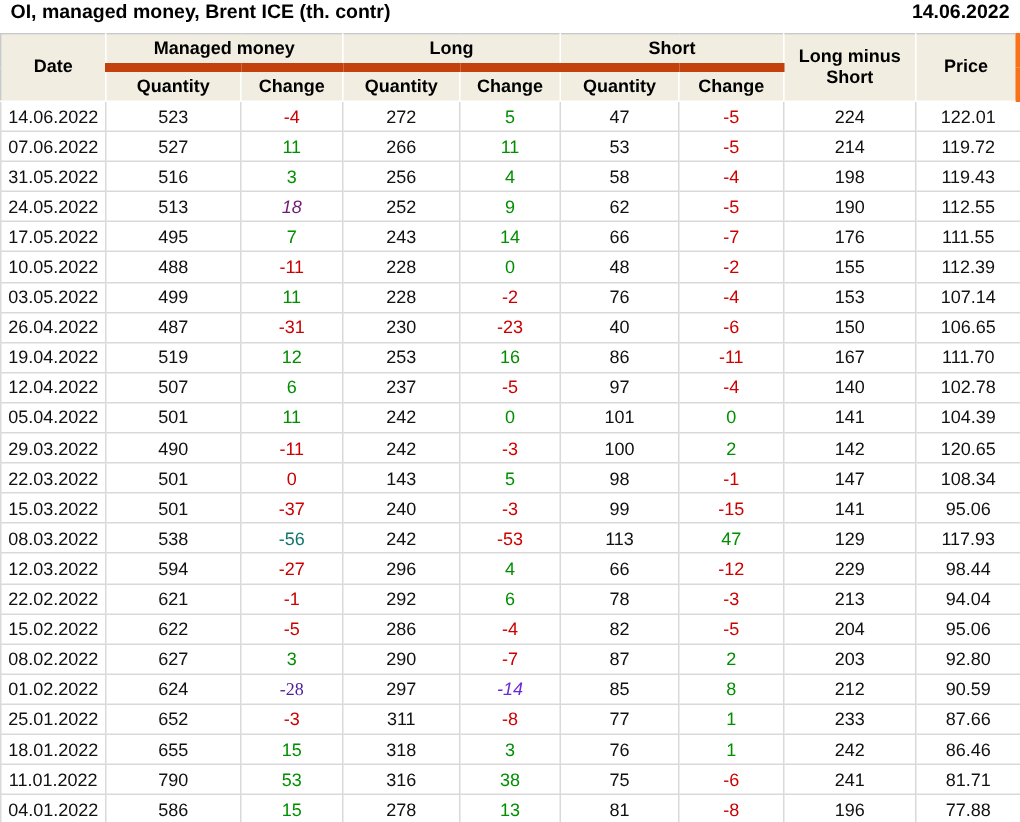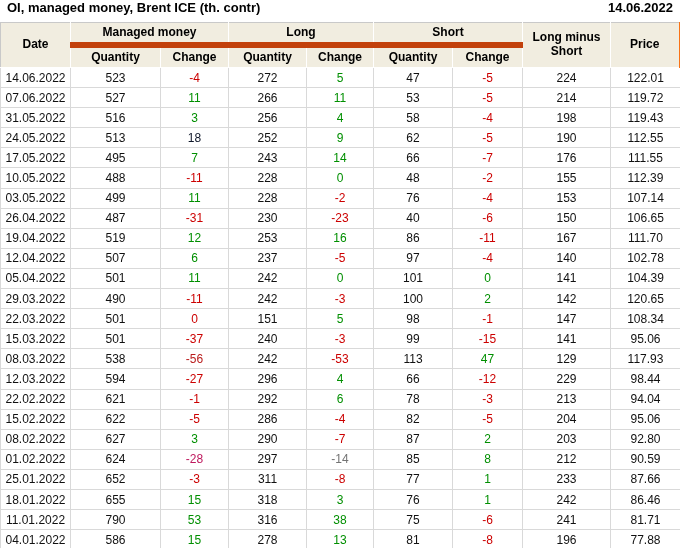--- a/index.html
+++ b/index.html
@@ -23,21 +23,21 @@
   table.oi-table thead th {
     background:#f1ede0;
     border:1px solid #ffffff;
     border-top:1px solid #c9c9c9;
     font-weight:bold; font-size:12px;
     height:19px; padding:0; text-align:center;
     line-height:1.15;
   }
   table.oi-table thead tr.sub th { border-top:6px solid #c2410c; }
   table.oi-table thead th.edge-l { border-left:1px solid #c9c9c9; }
-  table.oi-table thead th.edge-r { border-right:4px solid #f97316; }
+  table.oi-table thead th.edge-r { border-right:7px solid #f97316; }
   table.oi-table thead { border-bottom:1px solid #c9c9c9; }
   table.oi-table tbody td {
     border:1px solid #d9d9d9;
     height:19.1px; padding:0;
     text-align:center; vertical-align:middle;
     color:#111;
     background:#ffffff;
   }
   .bottom-sliver {
     height:6px; border-top:1px solid #c9c9c9; background:#f0f0ec;
@@ -111,21 +111,21 @@
         <td>256</td>
         <td style="color: rgb(0, 143, 0);">4</td>
         <td>58</td>
         <td style="color: rgb(204, 0, 0);">-4</td>
         <td>198</td>
         <td>119.43</td>
       </tr>
       <tr>
         <td>24.05.2022</td>
         <td>513</td>
-        <td style="color: #0f172a;">18</td>
+        <td style="color: #701a75; font-style: italic;">18</td>
         <td>252</td>
         <td style="color: rgb(0, 143, 0);">9</td>
         <td>62</td>
         <td style="color: rgb(204, 0, 0);">-5</td>
         <td>190</td>
         <td>112.55</td>
       </tr>
       <tr>
         <td>17.05.2022</td>
         <td>495</td>
@@ -211,42 +211,42 @@
         <td style="color: rgb(204, 0, 0);">-3</td>
         <td>100</td>
         <td style="color: rgb(0, 143, 0);">2</td>
         <td>142</td>
         <td>120.65</td>
       </tr>
       <tr>
         <td>22.03.2022</td>
         <td>501</td>
         <td style="color: rgb(204, 0, 0);">0</td>
-        <td>151</td>
+        <td>143</td>
         <td style="color: rgb(0, 143, 0);">5</td>
         <td>98</td>
         <td style="color: rgb(204, 0, 0);">-1</td>
         <td>147</td>
         <td>108.34</td>
       </tr>
       <tr>
         <td>15.03.2022</td>
         <td>501</td>
         <td style="color: rgb(204, 0, 0);">-37</td>
         <td>240</td>
         <td style="color: rgb(204, 0, 0);">-3</td>
         <td>99</td>
         <td style="color: rgb(204, 0, 0);">-15</td>
         <td>141</td>
         <td>95.06</td>
       </tr>
       <tr>
         <td>08.03.2022</td>
         <td>538</td>
-        <td style="color: #b91c1c;">-56</td>
+        <td style="color: #0f766e;">-56</td>
         <td>242</td>
         <td style="color: rgb(204, 0, 0);">-53</td>
         <td>113</td>
         <td style="color: rgb(0, 143, 0);">47</td>
         <td>129</td>
         <td>117.93</td>
       </tr>
       <tr>
         <td>12.03.2022</td>
         <td>594</td>
@@ -287,23 +287,23 @@
         <td>290</td>
         <td style="color: rgb(204, 0, 0);">-7</td>
         <td>87</td>
         <td style="color: rgb(0, 143, 0);">2</td>
         <td>203</td>
         <td>92.80</td>
       </tr>
       <tr>
         <td>01.02.2022</td>
         <td>624</td>
-        <td style="color: #be185d;">-28</td>
+        <td style="color: #4c1d95; font-family: Liberation Serif, serif;">-28</td>
         <td>297</td>
-        <td style="color: #737373;">-14</td>
+        <td style="color: #6d28d9; font-style: italic;">-14</td>
         <td>85</td>
         <td style="color: rgb(0, 143, 0);">8</td>
         <td>212</td>
         <td>90.59</td>
       </tr>
       <tr>
         <td>25.01.2022</td>
         <td>652</td>
         <td style="color: rgb(204, 0, 0);">-3</td>
         <td>311</td>

